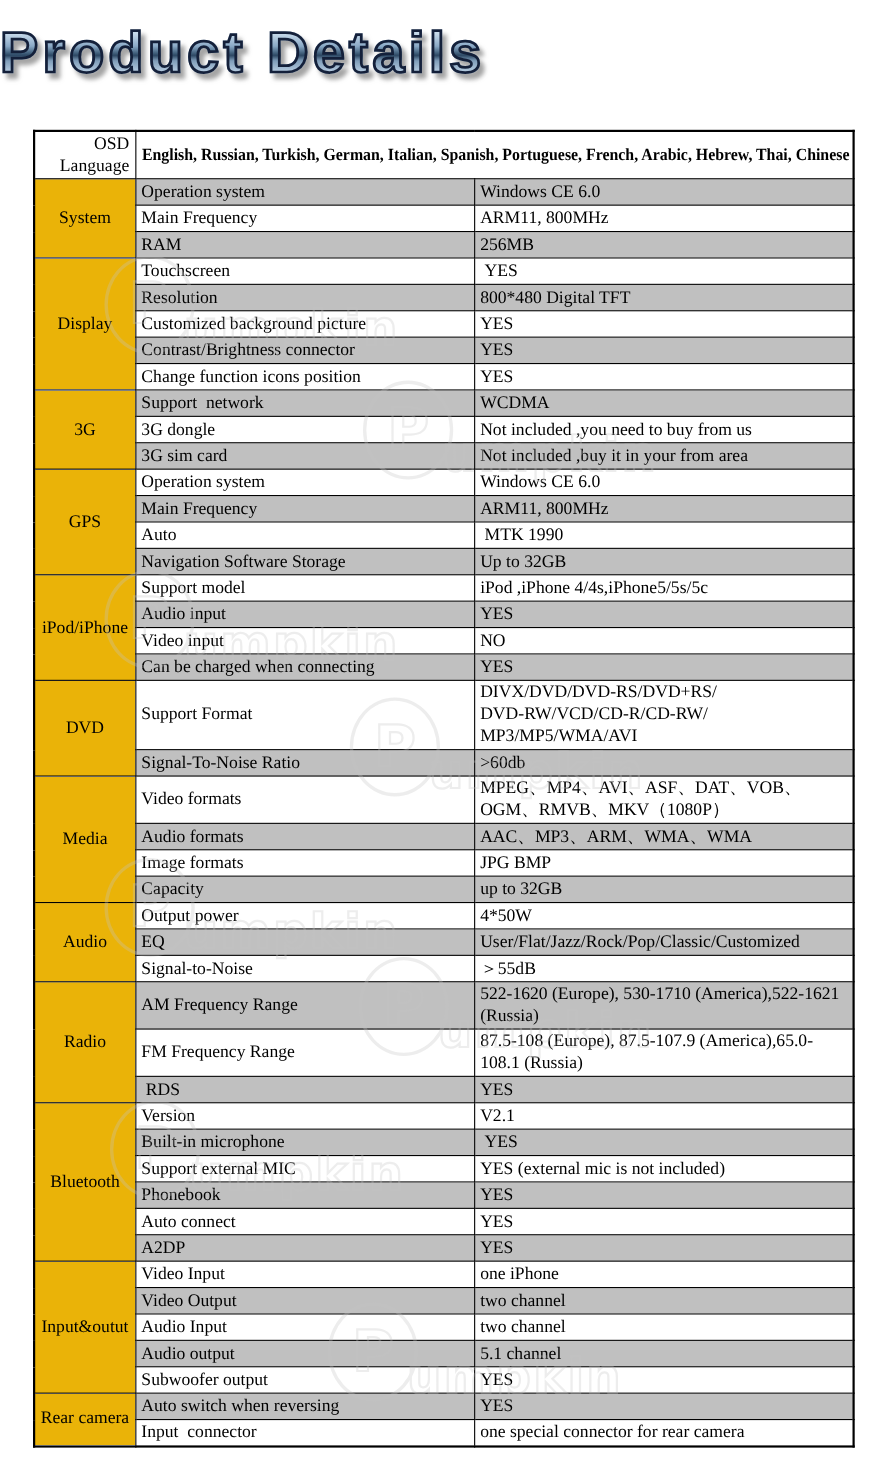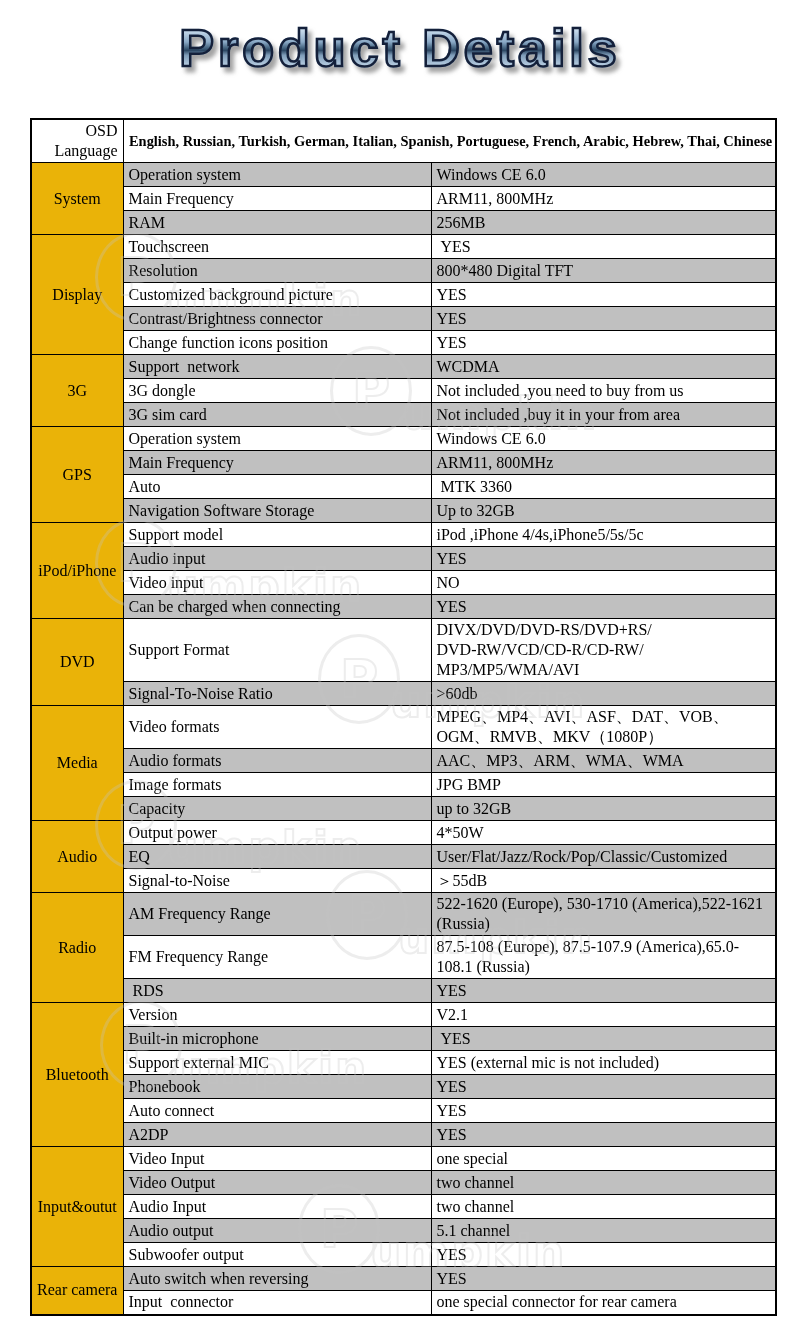--- a/index.html
+++ b/index.html
@@ -7,21 +7,20 @@
     width: 800px; height: 1338px;
     background: #ffffff;
     font-family: "Liberation Serif", serif;
     position: relative;
     overflow: hidden;
   }
 
   
   .title-wrap {
     position: absolute; top: 18px; left: 0; width: 800px;
-    text-align: center;
   }
   .title-text {
     display: inline-block;
     font-family: "Liberation Sans", sans-serif;
     font-weight: bold;
     font-size: 52px;
     letter-spacing: 4px;
     background: linear-gradient(180deg,
       #eef5fc 0%, #c3d7e9 22%, #8aa9c6 40%, #44637f 50%,
       #2c4763 54%, #7f9db9 62%, #c9dcee 85%, #f2f8fd 100%);
@@ -194,21 +193,21 @@
           <td class="section-cell" rowspan="4">GPS</td>
           <td class="label-cell">Operation system</td>
           <td class="value-cell">Windows CE 6.0</td>
         </tr>
         <tr>
           <td class="label-cell shaded">Main Frequency</td>
           <td class="value-cell shaded">ARM11, 800MHz</td>
         </tr>
         <tr>
           <td class="label-cell">Auto</td>
-          <td class="value-cell"> MTK 3360</td>
+          <td class="value-cell"> MTK 1990</td>
         </tr>
         <tr>
           <td class="label-cell shaded">Navigation Software Storage</td>
           <td class="value-cell shaded">Up to 32GB</td>
         </tr>
         <tr>
           <td class="section-cell" rowspan="4">iPod/iPhone</td>
           <td class="label-cell">Support model</td>
           <td class="value-cell">iPod ,iPhone 4/4s,iPhone5/5s/5c</td>
         </tr>
@@ -299,21 +298,21 @@
           <td class="label-cell">Auto connect</td>
           <td class="value-cell">YES</td>
         </tr>
         <tr>
           <td class="label-cell shaded">A2DP</td>
           <td class="value-cell shaded">YES</td>
         </tr>
         <tr>
           <td class="section-cell" rowspan="5">Input&amp;outut</td>
           <td class="label-cell">Video Input</td>
-          <td class="value-cell">one special</td>
+          <td class="value-cell">one iPhone</td>
         </tr>
         <tr>
           <td class="label-cell shaded">Video Output</td>
           <td class="value-cell shaded">two channel</td>
         </tr>
         <tr>
           <td class="label-cell">Audio Input</td>
           <td class="value-cell">two channel</td>
         </tr>
         <tr>

